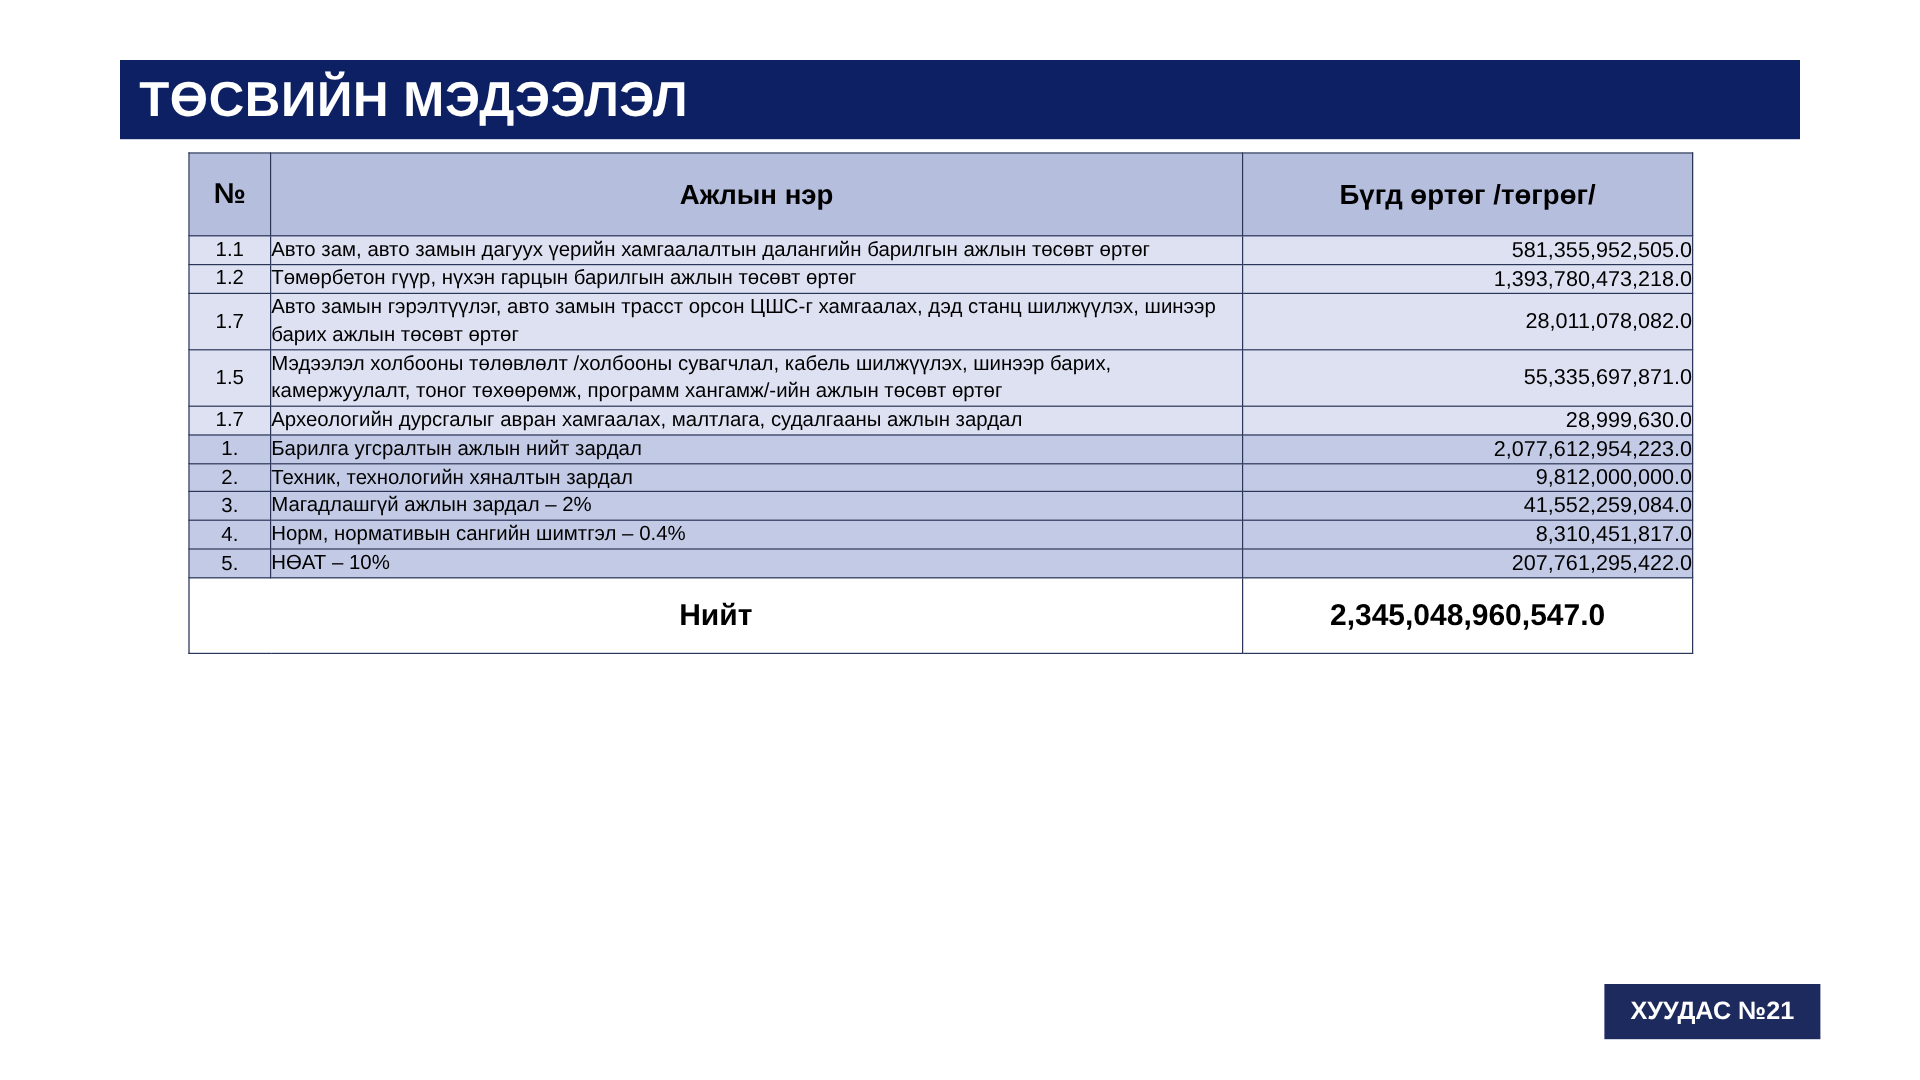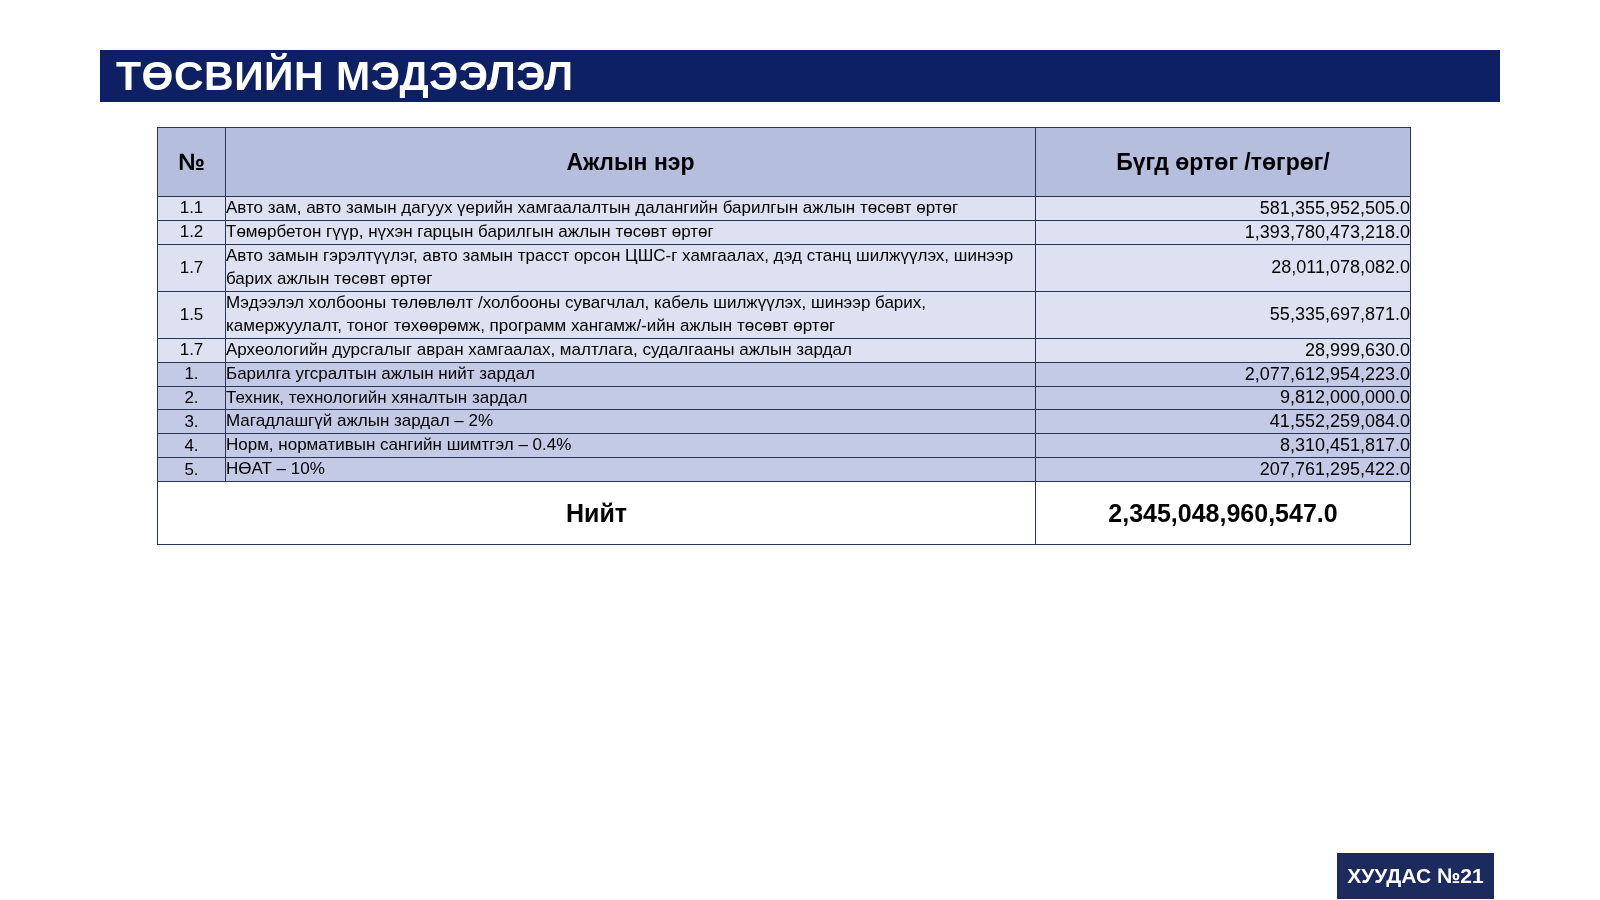--- a/index.html
+++ b/index.html
@@ -14,21 +14,21 @@
     overflow: hidden;
     position: relative;
   }
 
   
   #title-banner {
     position: absolute;
     left: 100px;
     top: 50px;
     width: 1400px;
-    height: 52px;
+    height: 66px;
     background: #0d2063;
     display: flex;
     align-items: center;
     box-sizing: border-box;
     padding-left: 16px;
   }
   #title-banner .title-text {
     color: #ffffff;
     font-size: 41px;
     font-weight: bold;
@@ -109,27 +109,26 @@
     font-size: 25px;
     font-weight: bold;
     white-space: nowrap;
   }
 
   
   #page-badge {
     position: absolute;
     left: 1337px;
     top: 820px;
-    width: 157px;
+    width: 180px;
     height: 46px;
     background: #1c2a5e;
     display: flex;
     align-items: center;
     justify-content: center;
-    margin-top: 33px;
   }
   #page-badge .badge-text {
     color: #ffffff;
     font-size: 21px;
     font-weight: bold;
     white-space: nowrap;
   }
 </style>
 </head>
 <body>

